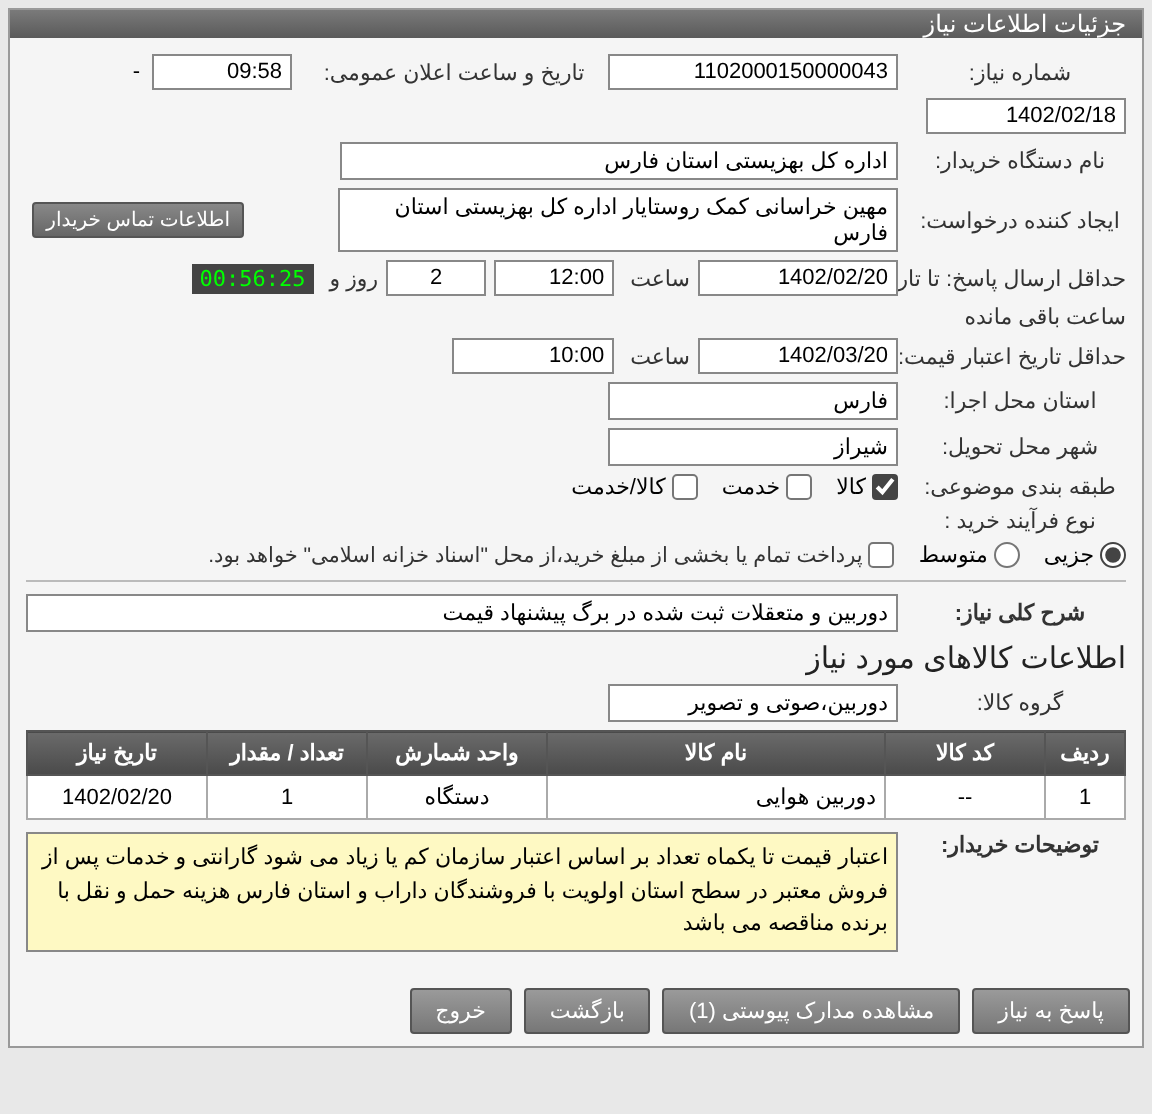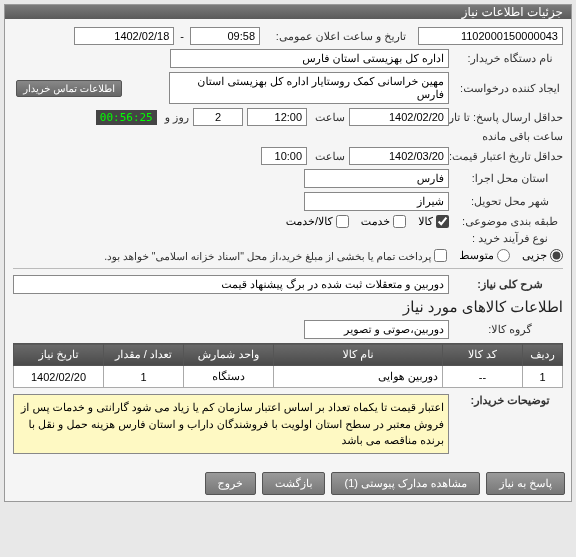--- a/index.html
+++ b/index.html
@@ -15,36 +15,37 @@
 .field-md { width: 145px; }
 .field-lg { width: 280px; margin-left: 43px; }
 .field-xl { width: 279px; }
 .checkbox-group { display: flex; gap: 12px; align-items: center; }
 .cb { display: flex; align-items: center; gap: 3px; }
 .cb input { accent-color: #444; }
 .btn-inline { background: linear-gradient(#888,#666); color:#fff; border:1px solid #555; padding:2px 6px; font-size:10px; cursor:pointer; border-radius:2px; }
 .note { font-size: 10.5px; color: #333; }
 .section-title { font-weight: normal; margin: 4px 0; color: #222; font-size: 15px; }
 table { width: 100%; border-collapse: collapse; font-size: 11px; }
-th { background: linear-gradient(#6a6a6a,#4a4a4a); color: #fff; padding: 4px; border: 1px solid #555; font-weight: normal; }
+th { background: linear-gradient(#6a6a6a,#4a4a4a); color: #fff; padding: 4px; border: 1px solid #555; font-weight: bold; }
 td { background: #fff; border: 1px solid #aaa; padding: 4px; text-align: center; }
 .desc-box { background:#fef9c3; border:1px solid #888; padding:4px; font-size:11px; line-height:1.5; }
 .footer-btns { display:flex; gap:6px; padding:6px; justify-content:flex-start; }
 .fbtn { background: linear-gradient(#9a9a9a,#777); color:#fff; border:1px solid #555; padding:4px 12px; font-size:11px; cursor:pointer; border-radius:2px; }
 .timer { background:#444; color:#0f0; padding:1px 4px; font-family:monospace; }
 .and-sep { padding: 0 2px; }
 </style>
 </head>
 <body>
 
 <div class="panel">
   <div class="panel-header">جزئیات اطلاعات نیاز</div>
   <div class="panel-body">
 
     <div class="row">
+      <span class="label label-w">شماره نیاز:</span>
       <span class="field field-md">1102000150000043</span>
       <span class="label" style="width:150px">تاریخ و ساعت اعلان عمومی:</span>
       <span class="field" style="width:70px">09:58</span>
       <span class="and-sep"> - </span>
       <span class="field field-sm">1402/02/18</span>
     </div>
 
     <div class="row">
       <span class="label label-w">نام دستگاه خریدار:</span>
       <span class="field field-xl">اداره کل بهزیستی استان فارس</span>
@@ -64,21 +65,21 @@
       <span class="field" style="width:50px;text-align:center">2</span>
       <span class="label">روز و</span>
       <span class="timer">00:56:25</span>
       <span class="label">ساعت باقی مانده</span>
     </div>
 
     <div class="row">
       <span class="label label-w">حداقل تاریخ اعتبار قیمت: تا تاریخ:</span>
       <span class="field field-sm">1402/03/20</span>
       <span class="label">ساعت</span>
-      <span class="field" style="width:46px">10:00</span>
+      <span class="field" style="width:81px">10:00</span>
     </div>
 
     <div class="row">
       <span class="label label-w">استان محل اجرا:</span>
       <span class="field field-md">فارس</span>
     </div>
 
     <div class="row">
       <span class="label label-w">شهر محل تحویل:</span>
       <span class="field field-md">شیراز</span>

